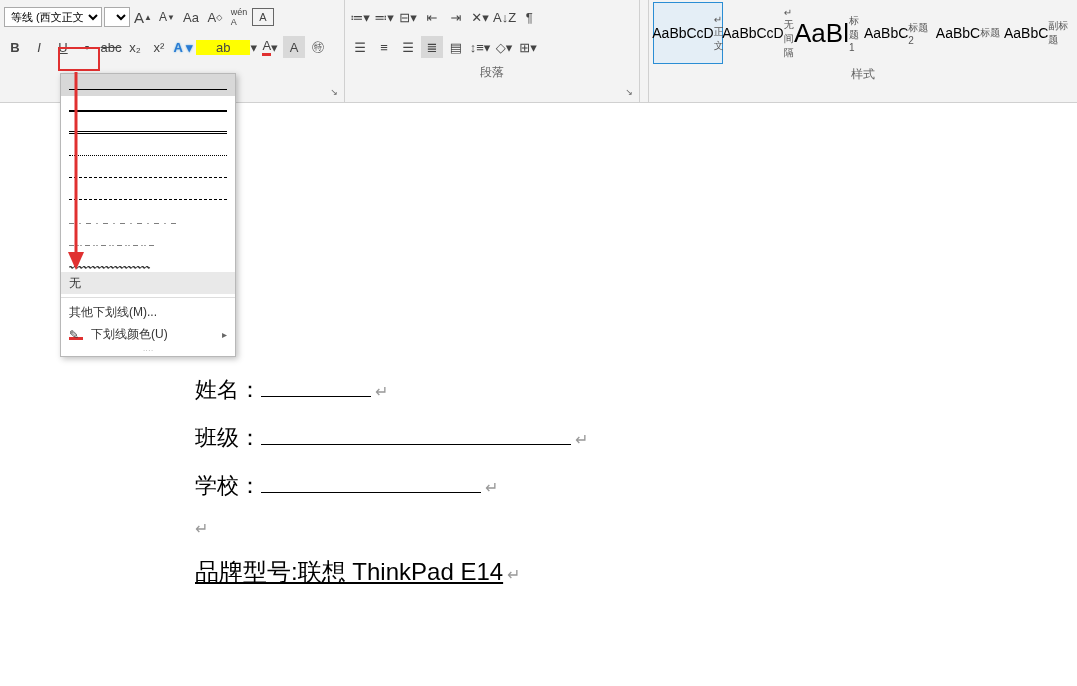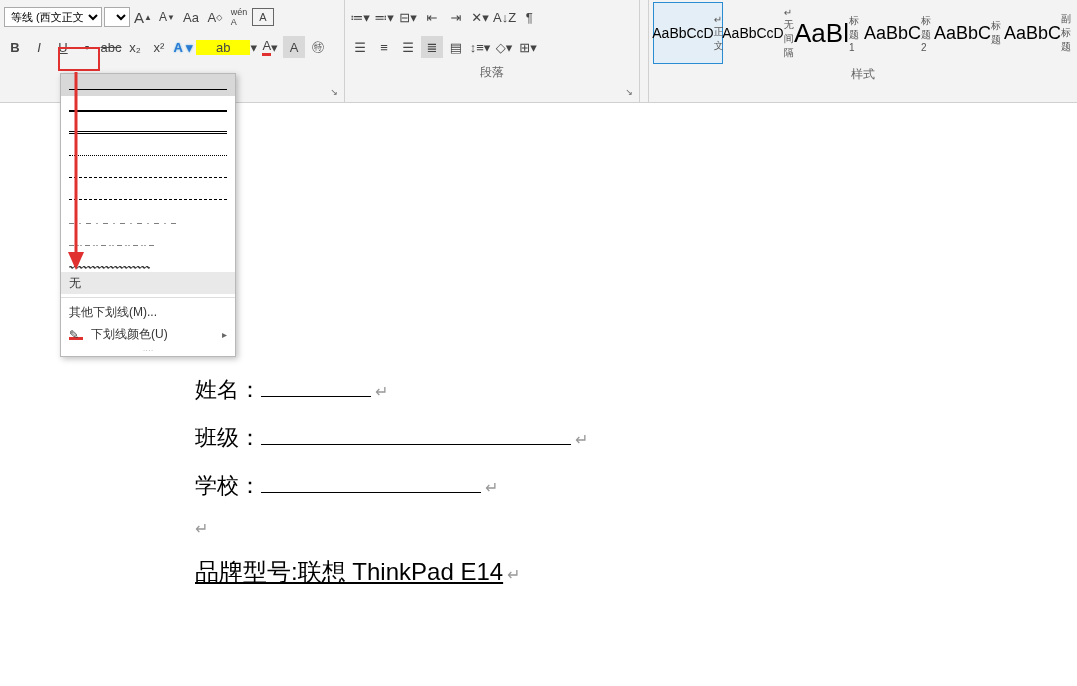--- a/index.html
+++ b/index.html
@@ -15,21 +15,21 @@
 .size-sel { width: 26px; }
 .dialog-launcher { position: absolute; bottom: 3px; right: 3px; width: 14px; height: 14px; font-size: 9px; display:flex; align-items:center; justify-content:center; color:#666; cursor:pointer; }
 
 .highlight-box { border: 2px solid #e03030; position: absolute; pointer-events: none; }
 
 .style-gallery { display: flex; gap: 0; }
 .style-item { width: 70px; height: 62px; border: 1px solid transparent; display: flex; flex-direction: row; align-items: center; justify-content: center; cursor: pointer; }
 .style-item.sel-item { border: 1px solid #2a8dd4; background: #e4eef6; }
 .style-sample { font-size: 14px; height: 32px; display:flex; align-items:center; }
 .style-sample.big { font-size: 26px; font-weight: normal; }
-.style-sample.med { font-size: 18px; }
+.style-sample.med { font-size: 14px; }
 .style-name { font-size: 10px; color: #555; }
 
 .doc-area { position: absolute; left: 0; top: 145px; width: 1077px; }
 .doc-page { position: absolute; left: 195px; top: 0; background: #fff; }
 .doc-line { font-size: 22px; color: #000; display: flex; align-items: baseline; margin-bottom: 18px; }
 .underline-span { border-bottom: 1px solid #000; display: inline-block; }
 .ret-mark { color: #999; font-size: 16px; margin-left: 4px; }
 
 .dropdown { position: absolute; left: 60px; top: 73px; width: 176px; background: #fff; border: 1px solid #b8b8b8; box-shadow: 2px 2px 6px rgba(0,0,0,0.25); z-index: 100; }
 .dd-item { height: 22px; display: flex; align-items: center; padding: 0 8px; cursor: pointer; font-size: 12px; color: #333; }

